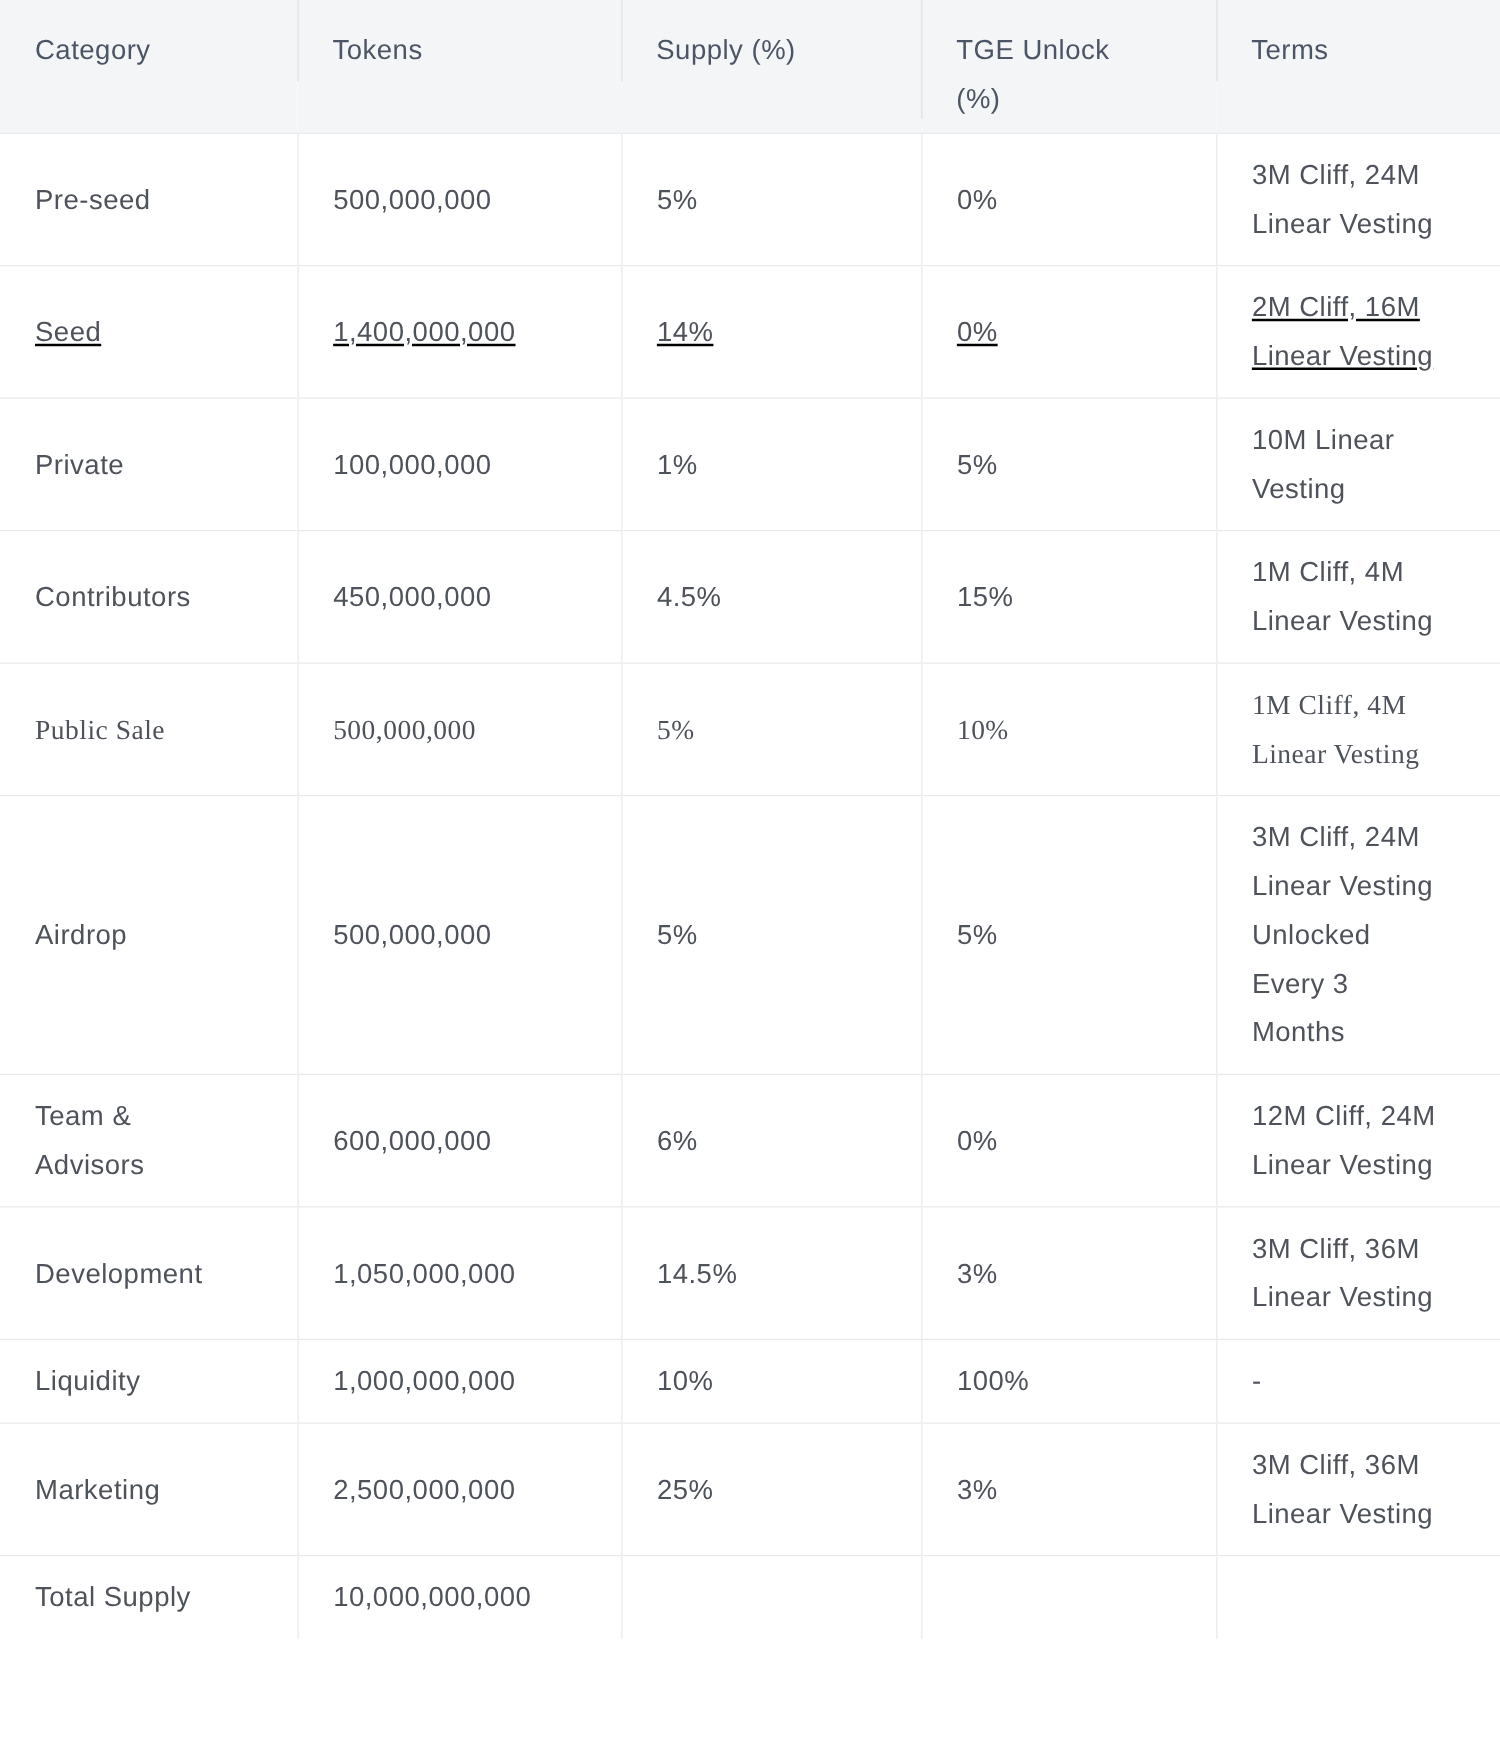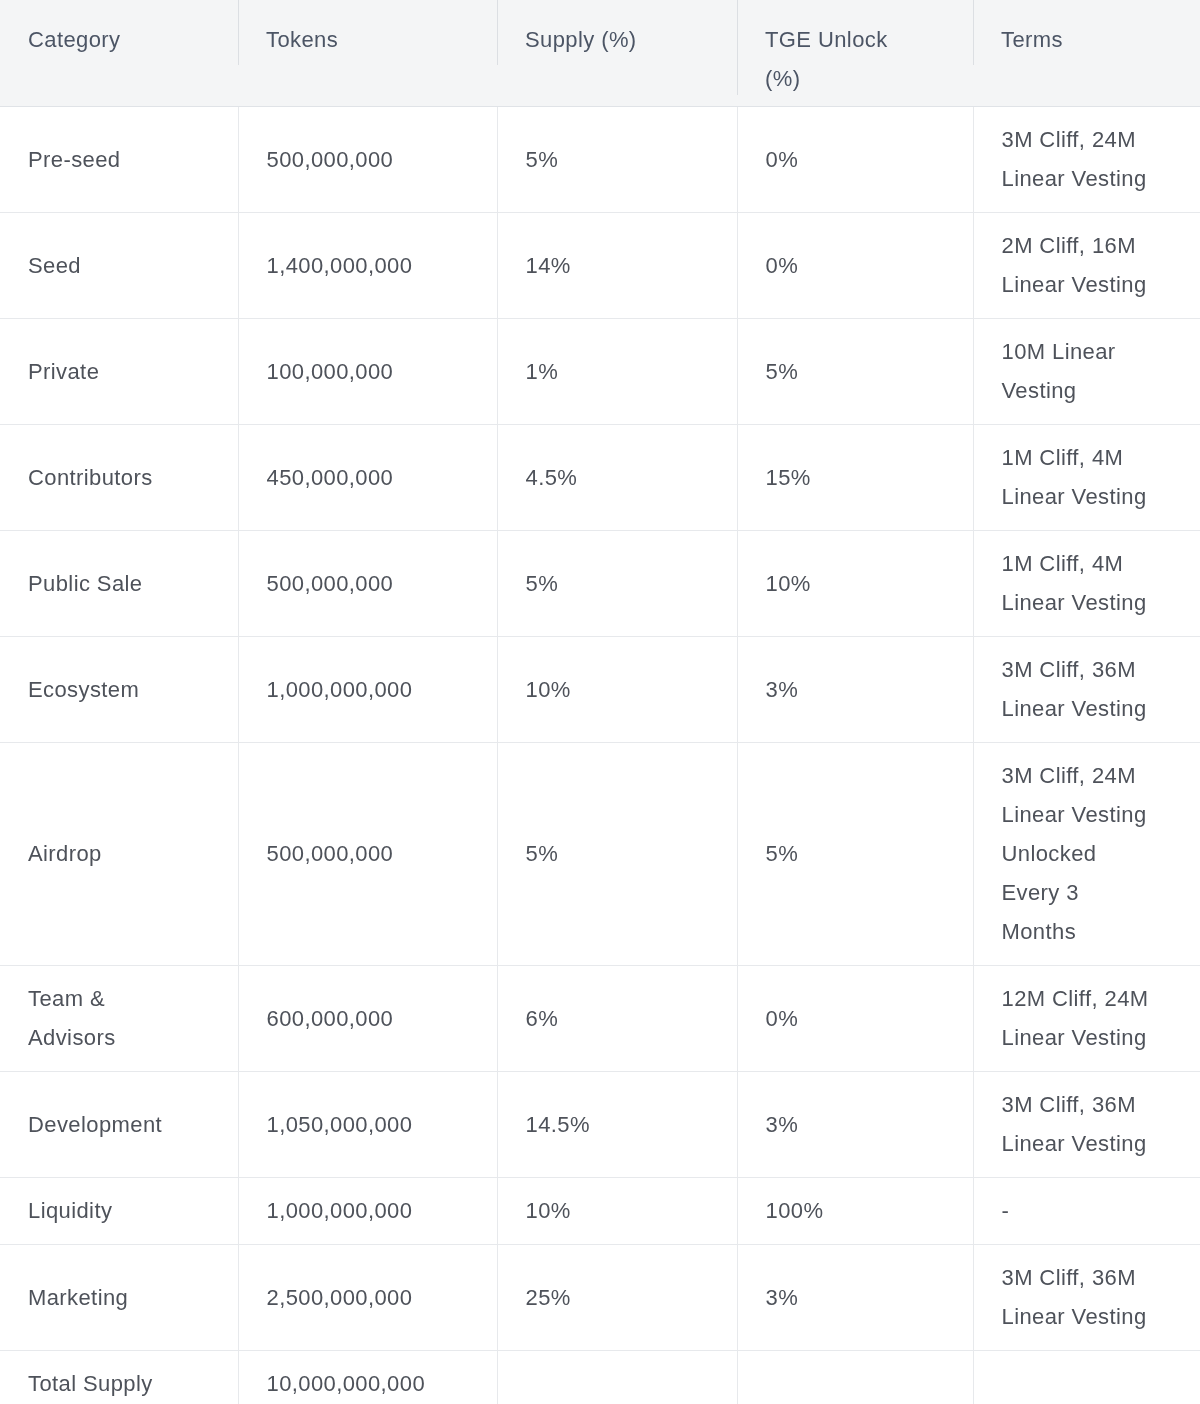--- a/index.html
+++ b/index.html
@@ -116,21 +116,21 @@
             <div class="text-line">5%</div>
           </td>
           <td>
             <div class="text-line">0%</div>
           </td>
           <td>
             <div class="text-line">3M Cliff, 24M</div>
             <div class="text-line">Linear Vesting</div>
           </td>
         </tr>
-        <tr style="height: 106px;">
+        <tr style="height: 106px; text-decoration: underline;">
           <td>
             <div class="text-line">Seed</div>
           </td>
           <td>
             <div class="text-line">1,400,000,000</div>
           </td>
           <td>
             <div class="text-line">14%</div>
           </td>
           <td>
@@ -170,53 +170,35 @@
             <div class="text-line">4.5%</div>
           </td>
           <td>
             <div class="text-line">15%</div>
           </td>
           <td>
             <div class="text-line">1M Cliff, 4M</div>
             <div class="text-line">Linear Vesting</div>
           </td>
         </tr>
-        <tr style="height: 106px;">
+        <tr style="height: 106px; font-family: Liberation Serif, serif;">
           <td>
             <div class="text-line">Public Sale</div>
           </td>
           <td>
             <div class="text-line">500,000,000</div>
           </td>
           <td>
             <div class="text-line">5%</div>
           </td>
           <td>
             <div class="text-line">10%</div>
           </td>
           <td>
             <div class="text-line">1M Cliff, 4M</div>
-            <div class="text-line">Linear Vesting</div>
-          </td>
-        </tr>
-        <tr style="height: 106px;">
-          <td>
-            <div class="text-line">Ecosystem</div>
-          </td>
-          <td>
-            <div class="text-line">1,000,000,000</div>
-          </td>
-          <td>
-            <div class="text-line">10%</div>
-          </td>
-          <td>
-            <div class="text-line">3%</div>
-          </td>
-          <td>
-            <div class="text-line">3M Cliff, 36M</div>
             <div class="text-line">Linear Vesting</div>
           </td>
         </tr>
         <tr style="height: 223px;">
           <td>
             <div class="text-line">Airdrop</div>
           </td>
           <td>
             <div class="text-line">500,000,000</div>
           </td>

